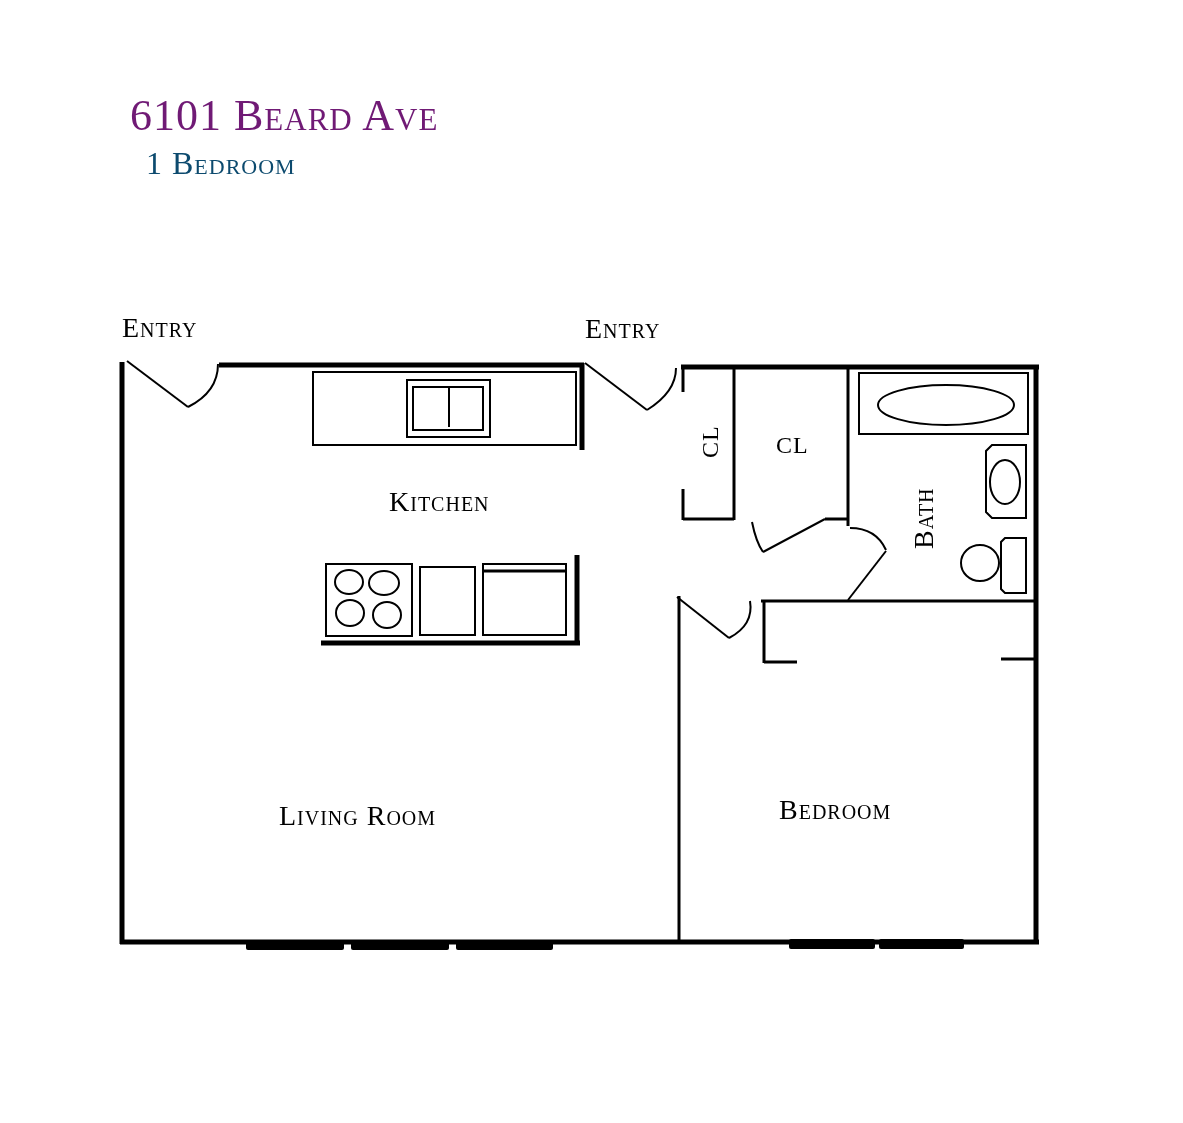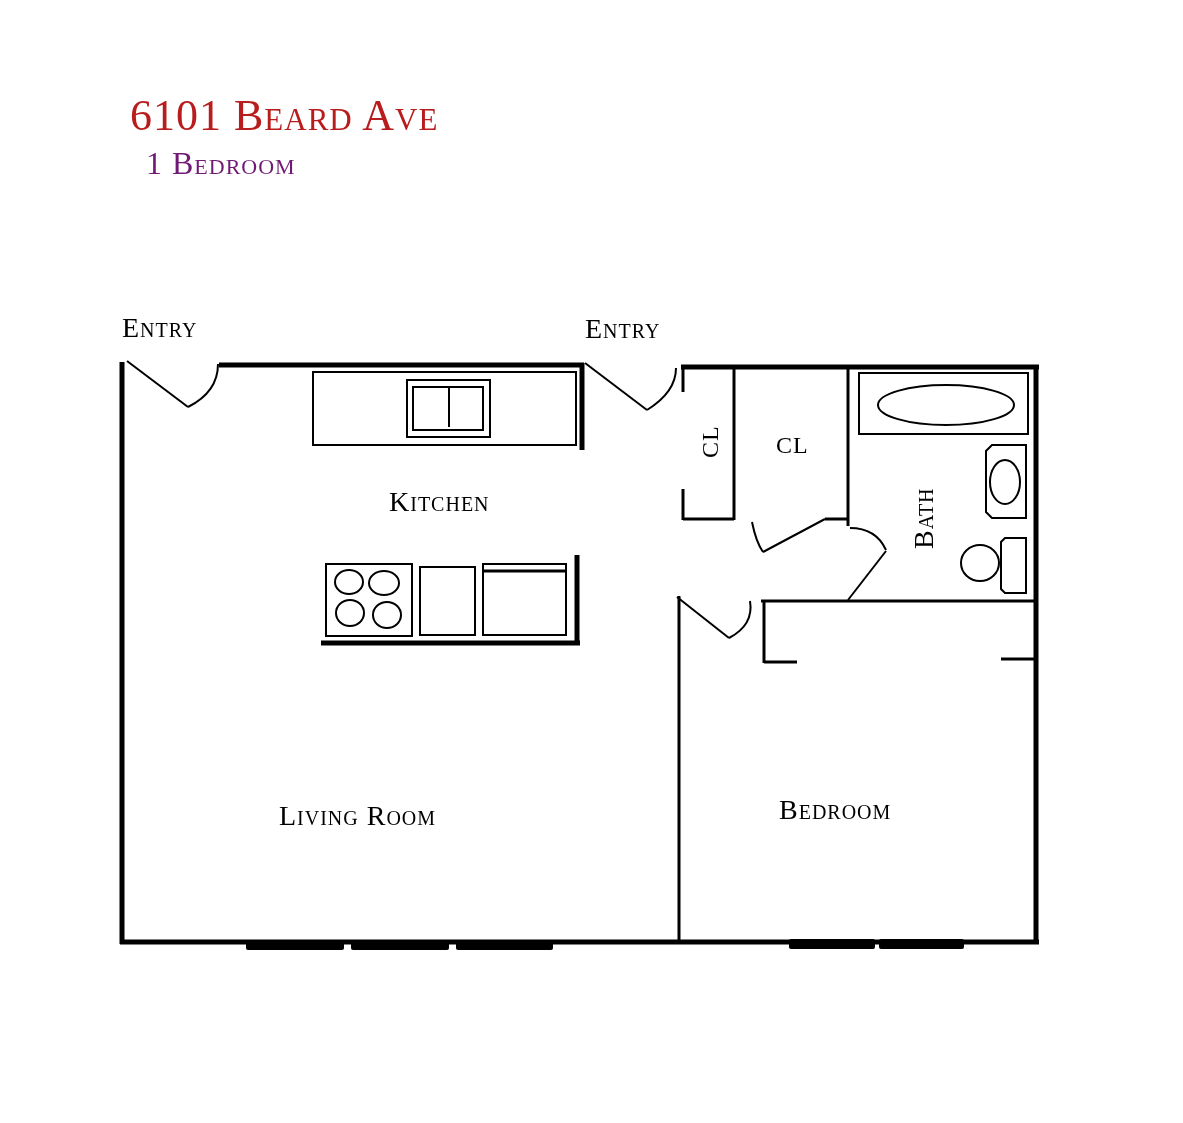--- a/index.html
+++ b/index.html
@@ -1,24 +1,24 @@
 <!DOCTYPE html>
 <html><head>
   <meta charset="utf-8">
   <style>
     html, body { margin: 0; padding: 0; background: #ffffff; }
     body { width: 1183px; height: 1123px; position: relative; overflow: hidden; }
     .title {
       position: absolute; left: 130px; top: 90px;
-      font-family: "Liberation Serif", serif; font-size: 44px; color: #b91c1c;
+      font-family: "Liberation Serif", serif; font-size: 44px; color: #701a75;
       font-variant: small-caps; letter-spacing: 1px; white-space: nowrap;
     }
     .subtitle {
       position: absolute; left: 146px; top: 145px;
-      font-family: "Liberation Serif", serif; font-size: 32px; color: #701a75;
+      font-family: "Liberation Serif", serif; font-size: 32px; color: #0c4a6e;
       font-variant: small-caps; letter-spacing: 1px; white-space: nowrap;
     }
     svg.plan { position: absolute; left: 0; top: 0; }
     svg text {
       font-family: "Liberation Serif", serif; font-variant: small-caps;
       fill: #000; letter-spacing: 1px;
     }
   </style>
 </head>
 <body>

